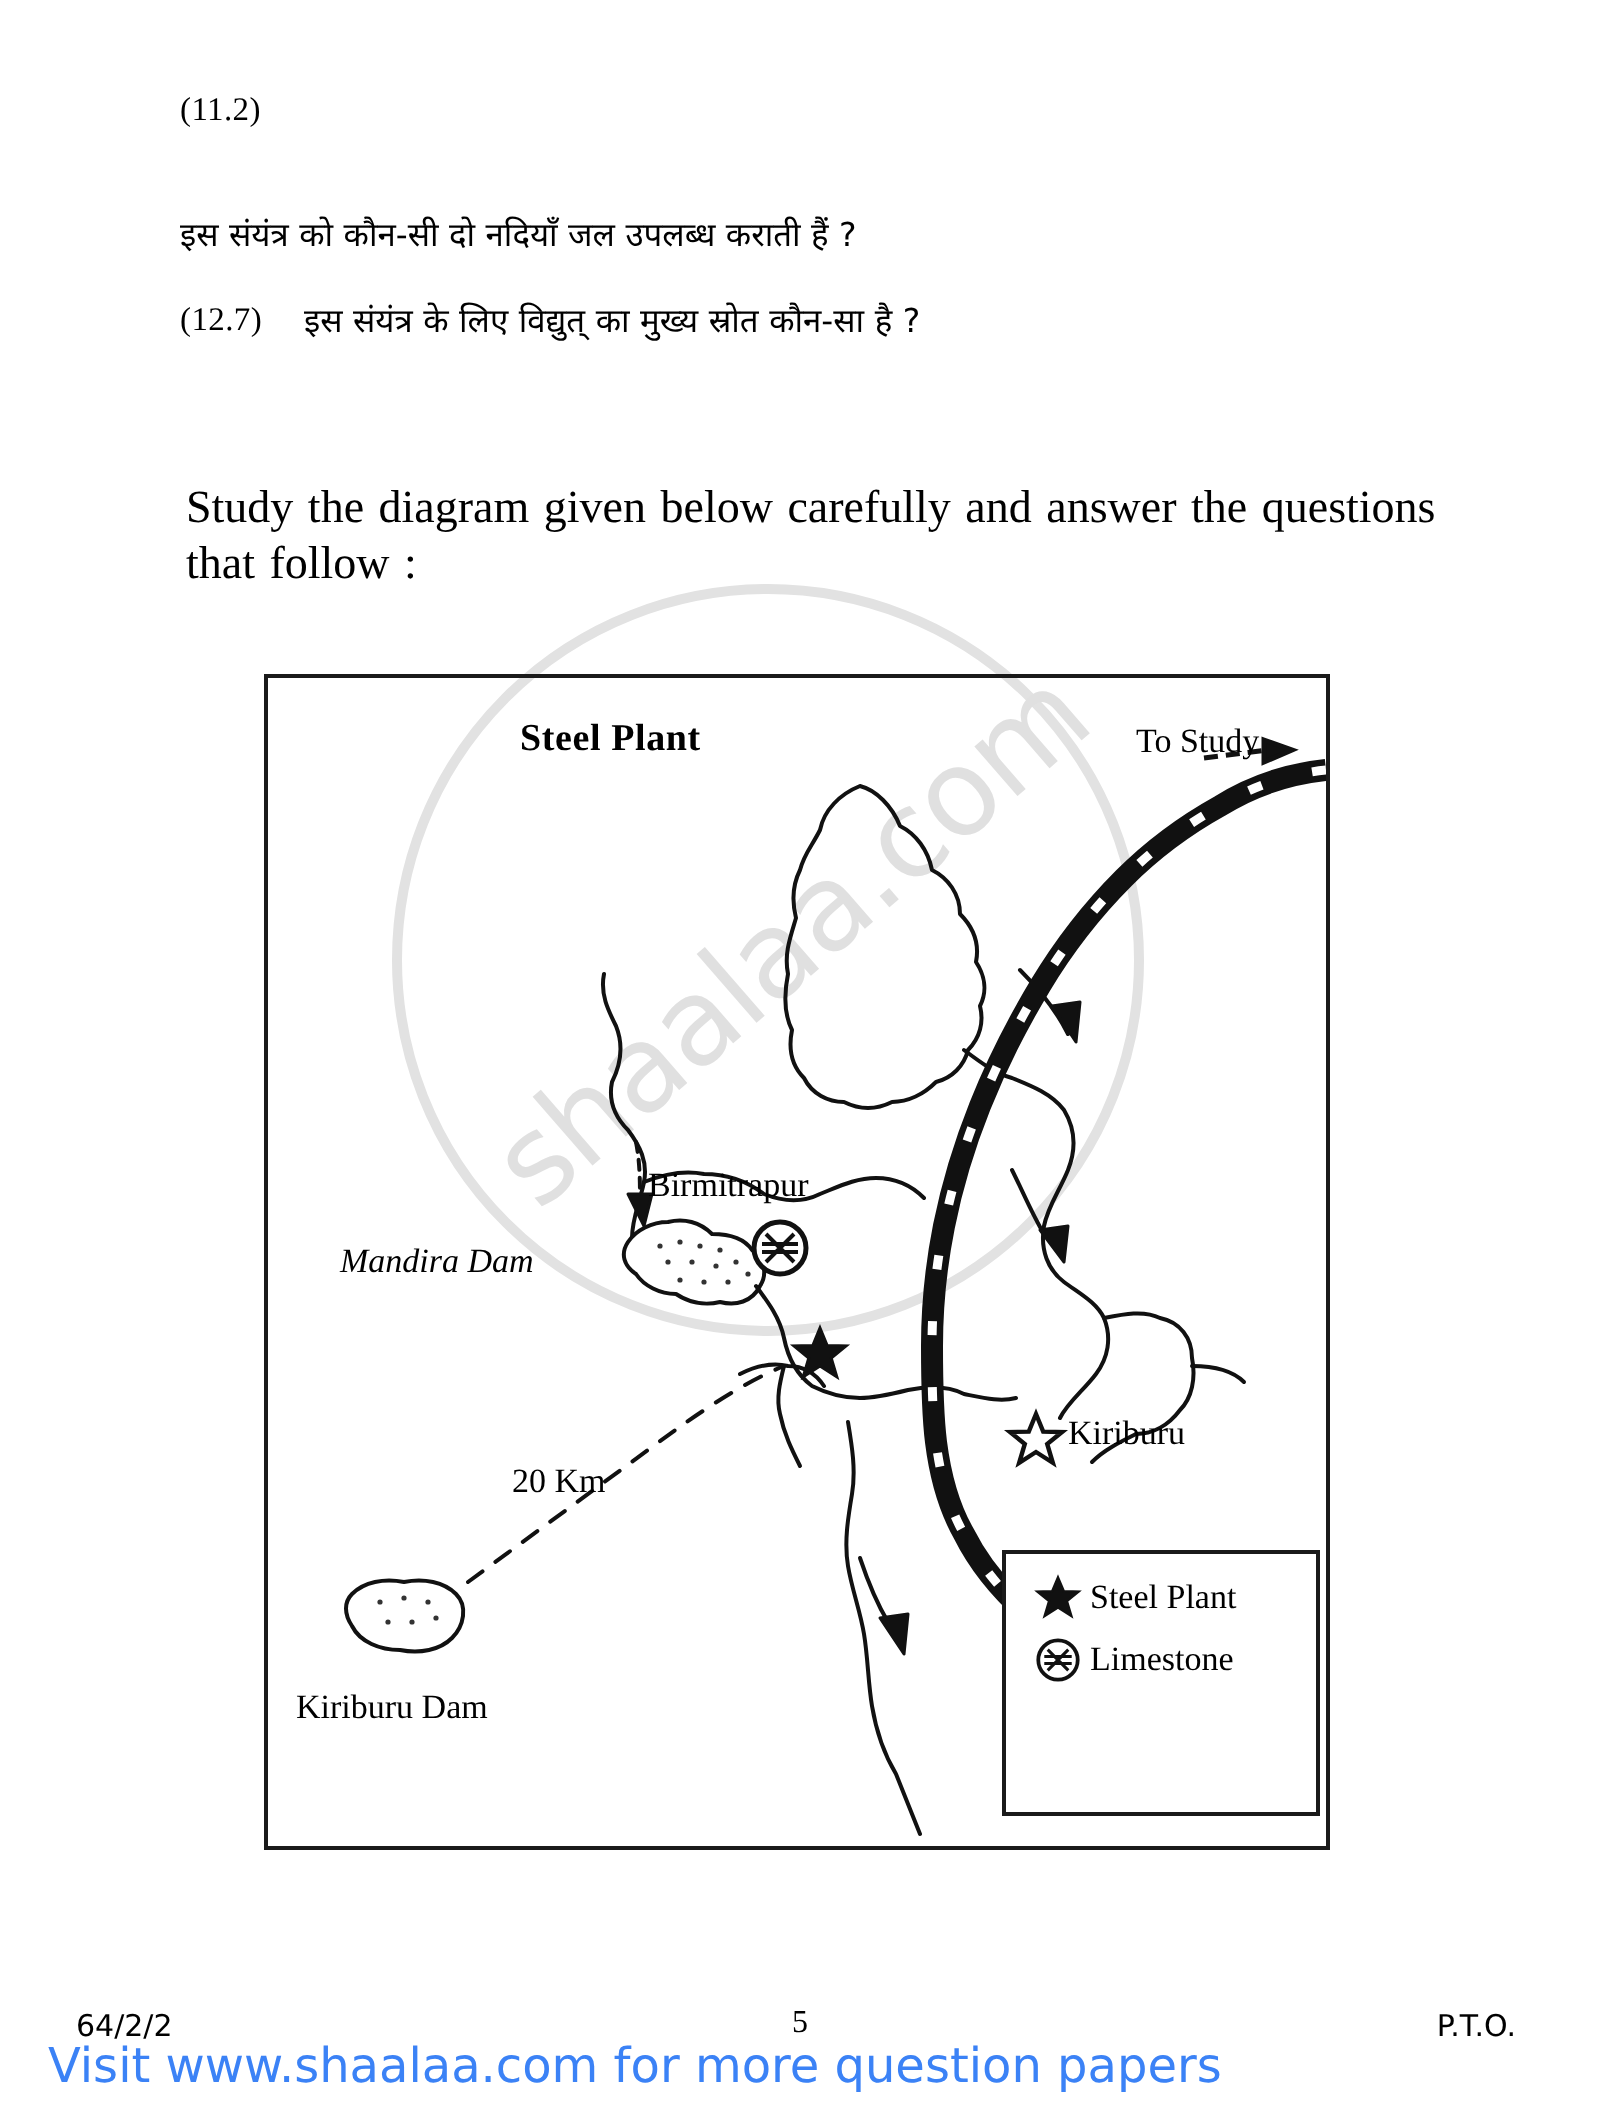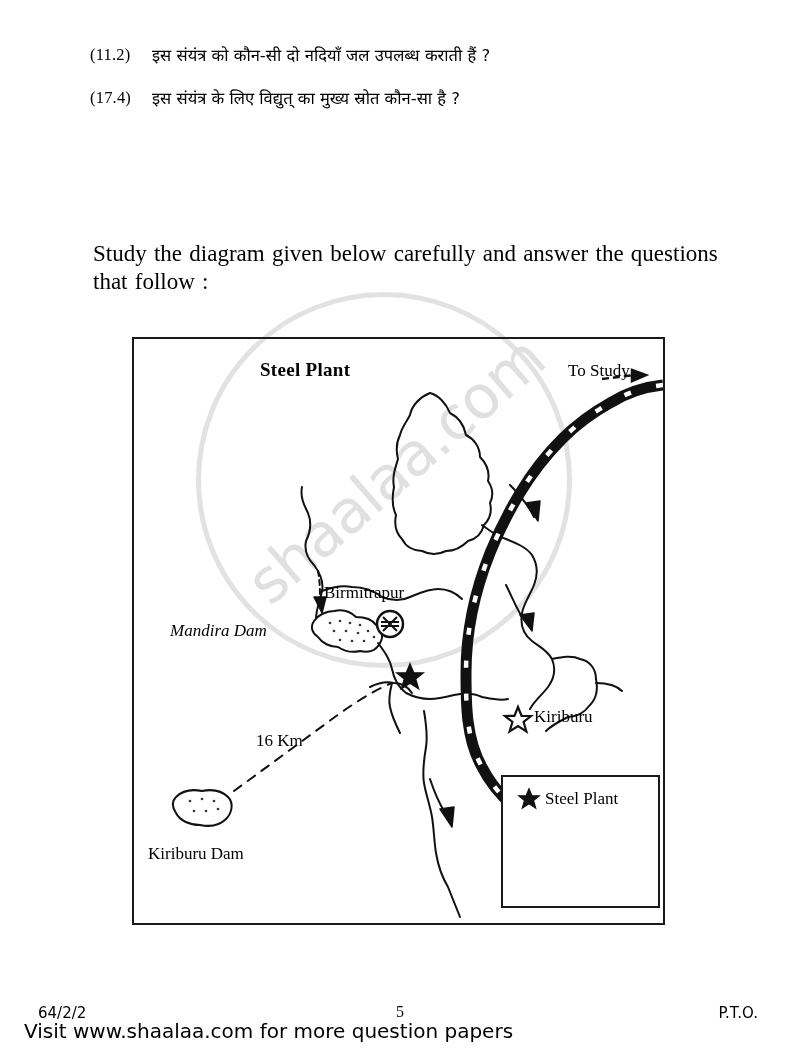--- a/index.html
+++ b/index.html
@@ -36,21 +36,21 @@
     letter-spacing: 0.2px;
   }
   .qtext {
     flex: 1 1 auto;
     font-size: 16.5px;
     line-height: 27px;
     font-family: "DejaVu Sans", "Liberation Sans", sans-serif;
     font-weight: 400;
   }
   .qrow.q1 { margin-bottom: 20px; }
-  .qrow.q2 { margin-bottom: 16px; }
+  .qrow.q2 { margin-bottom: 16px; flex-direction: column; }
   .qrow.q3 { margin-bottom: 0; }
 
   
   .instruction {
     position: absolute;
     left: 93px;
     top: 240px;
     width: 630px;
     font-size: 23px;
     line-height: 28px;
@@ -179,38 +179,38 @@
     position: absolute;
     right: 42px;
     top: 1004px;
     font-size: 15px;
     font-family: "DejaVu Sans", "Liberation Sans", sans-serif;
   }
   .footer-promo {
     position: absolute;
     left: 24px;
     top: 1019px;
-    font-size: 20px;
-    font-family: "DejaVu Sans", "Liberation Sans", sans-serif;
-    color: #000000;
+    font-size: 24px;
+    font-family: "DejaVu Sans", "Liberation Sans", sans-serif;
+    color: #3b82f6;
   }
 </style>
 </head>
 <body>
 
 <div class="questions">
 
 
   <div class="qrow q2">
     <div class="qnum">(11.2)</div>
     <div class="qtext">इस संयंत्र को कौन-सी दो नदियाँ जल उपलब्ध कराती हैं ?</div>
   </div>
 
   <div class="qrow q3">
-    <div class="qnum">(17.4)</div>
+    <div class="qnum">(12.7)</div>
     <div class="qtext">इस संयंत्र के लिए विद्युत् का मुख्य स्रोत कौन-सा है ?</div>
   </div>
 
 </div>
 
 <div class="instruction">Study the diagram given below carefully and answer the questions that follow :</div>
 
 <div class="watermark-circle"></div>
 <div class="watermark-text">shaalaa.com</div>
 
@@ -336,35 +336,44 @@
       <circle cx="72" cy="472" r="1.3"></circle>
         <circle cx="84" cy="470" r="1.3"></circle>
     </g>
   </svg>
 
   <div class="map-title">Steel Plant</div>
 
   <div class="lbl lbl-bokaro">To Study</div>
   <div class="lbl lbl-birmi">Birmitrapur</div>
   <div class="lbl lbl-mandira">Mandira Dam</div>
-  <div class="lbl lbl-16km">16 Km</div>
+  <div class="lbl lbl-16km">20 Km</div>
   <div class="lbl lbl-hirakud">Kiriburu Dam</div>
   <div class="lbl lbl-kiriburu">Kiriburu</div>
 
   <div class="legend">
 
     <div class="legend-row">
       <span class="legend-sym">
         <svg width="24" height="24" viewBox="-14 -14 28 28">
           <path d="M0,-12 L3.4,-3.9 L12,-3.7 L5.2,1.8 L7.8,10.5 L0,5.5 L-7.8,10.5 L-5.2,1.8 L-12,-3.7 L-3.4,-3.9 Z" fill="#111111" stroke="#111111" stroke-width="1.4"></path>
         </svg>
       </span>
       <span class="legend-label">Steel Plant</span>
     </div>
 
+    <div class="legend-row">
+      <span class="legend-sym">
+        <svg width="24" height="24" viewBox="-14 -14 28 28">
+          <circle cx="0" cy="0" r="11.5" fill="#ffffff" stroke="#111111" stroke-width="2.2"></circle>
+          <path d="M-6,-6 L6,6 M6,-6 L-6,6 M-8,2 L8,2 M-8,-2 L8,-2" stroke="#111111" stroke-width="1.8" fill="none"></path>
+        </svg>
+      </span>
+      <span class="legend-label">Limestone</span>
+    </div>
 
 
 
   </div>
 </div>
 
 <div class="footer-left">64/2/2</div>
 <div class="footer-center">5</div>
 <div class="footer-right">P.T.O.</div>
 <div class="footer-promo">Visit www.shaalaa.com for more question papers</div>

